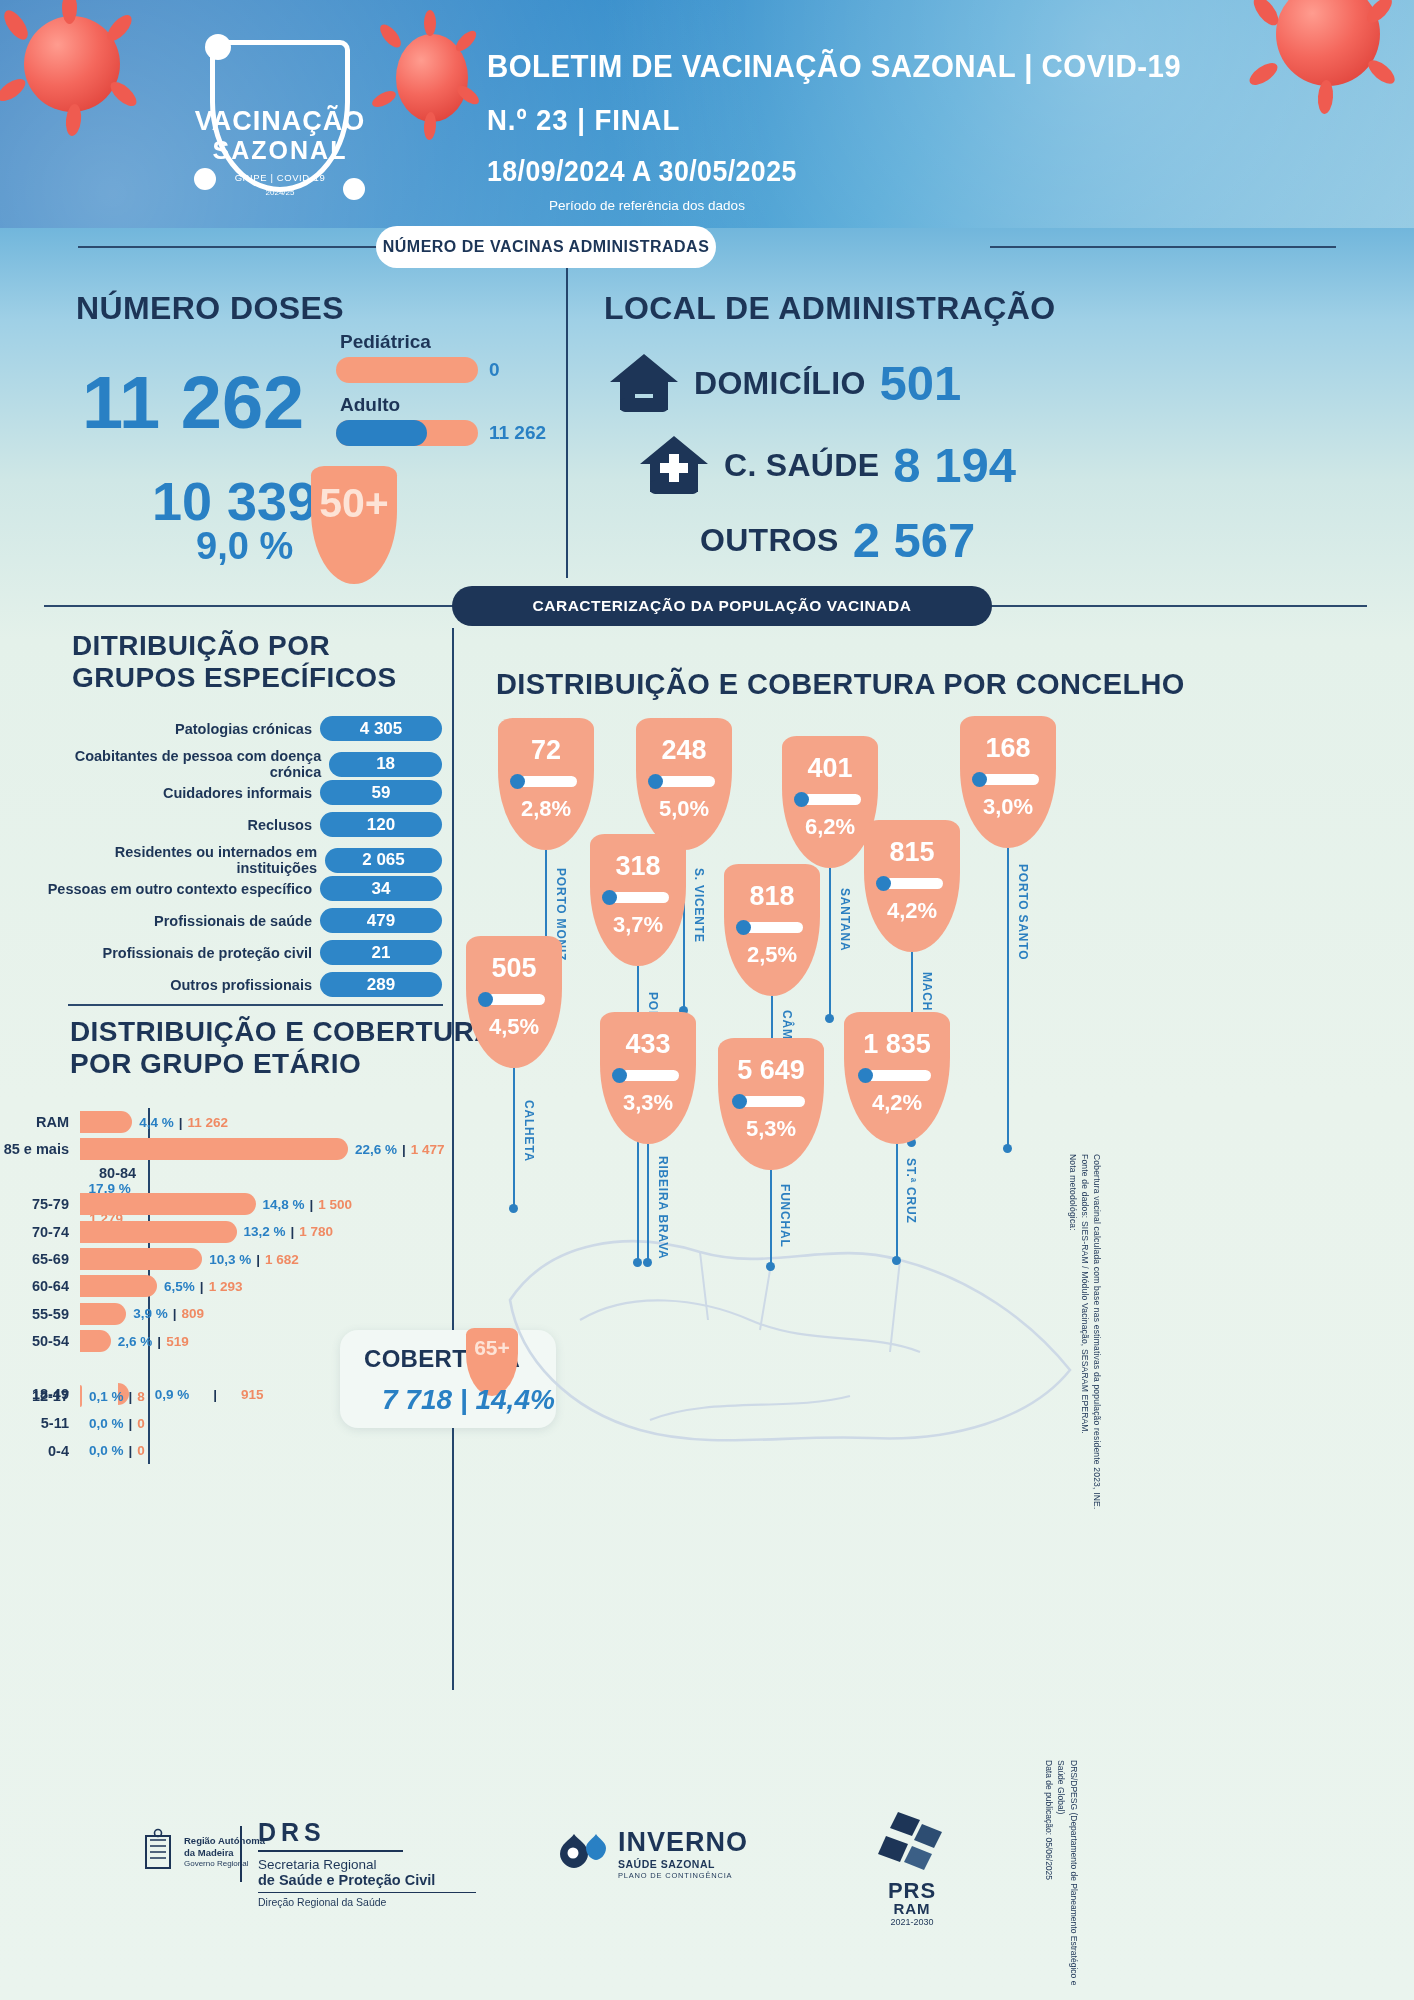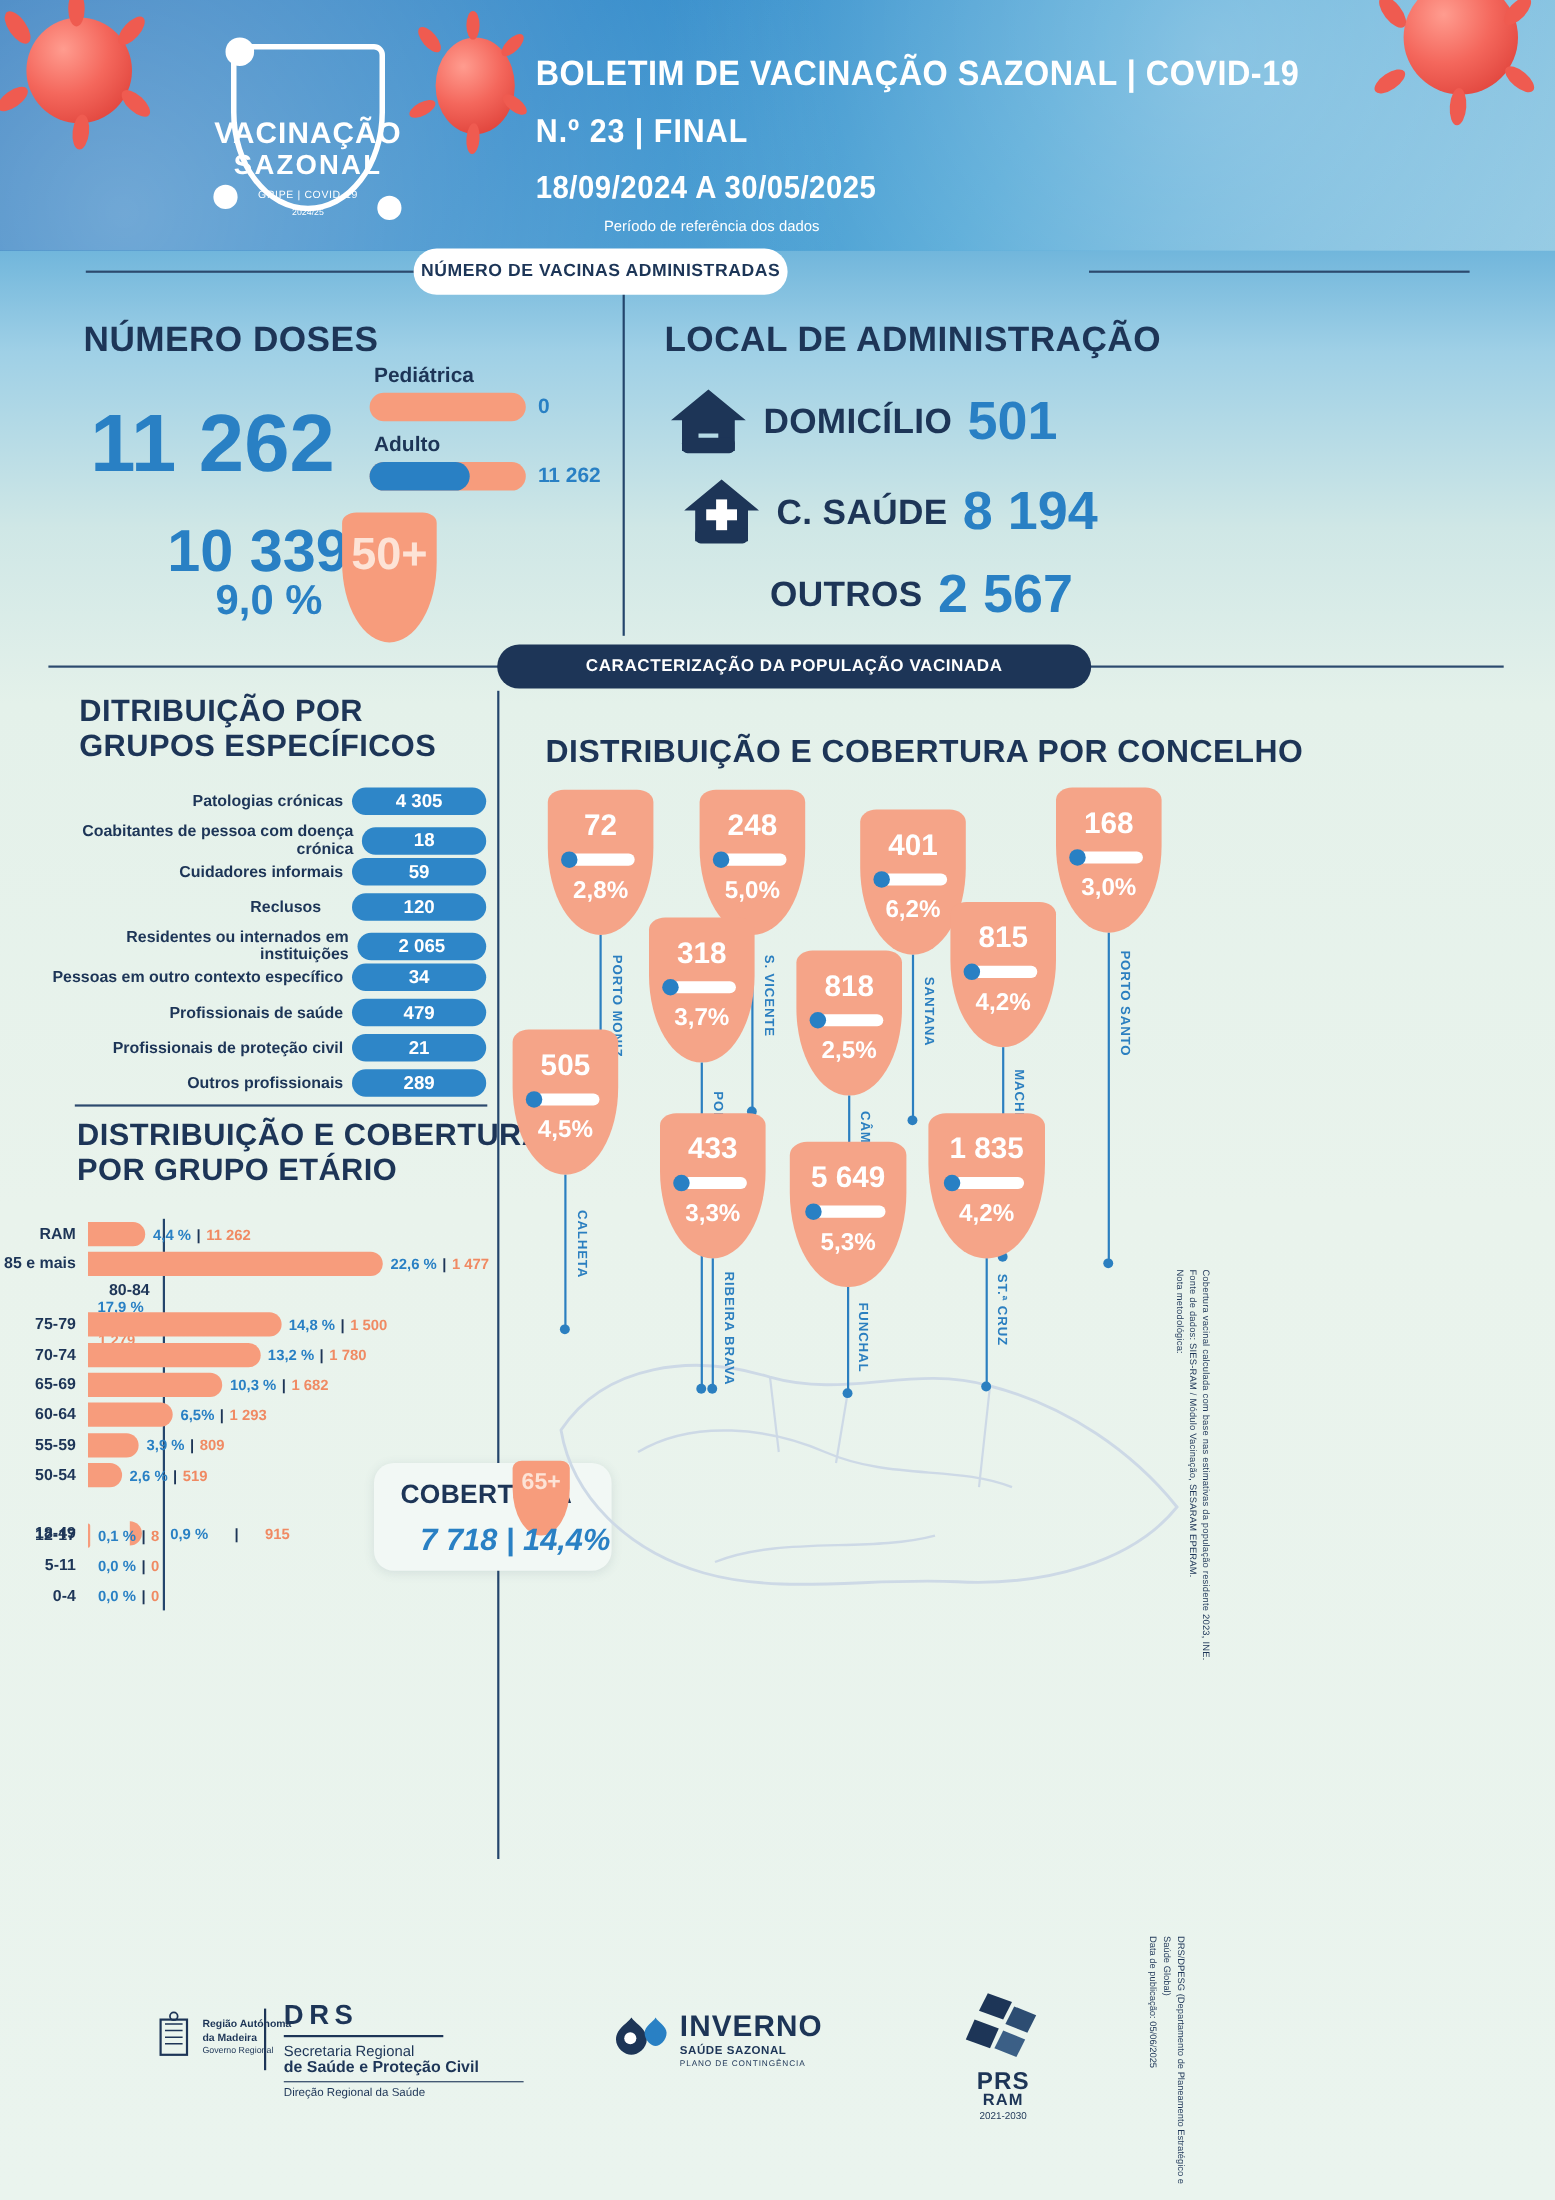--- a/index.html
+++ b/index.html
@@ -217,21 +217,21 @@
 
   <div class="loc-row" style="left:608px;top:352px;">
     <svg width="72" height="62" viewBox="0 0 72 62">
       <path d="M36 2 L70 30 L60 30 L60 58 L45 58 L45 42 L27 42 L27 58 L12 58 L12 30 L2 30 Z" fill="#1d3557"></path>
       <rect x="12" y="46" width="48" height="14" rx="5" fill="#1d3557"></rect>
     </svg>
     <span class="loc-lab" style="margin-left:14px;">DOMICÍLIO</span>
     <span class="loc-val">501</span>
   </div>
 
-  <div class="loc-row" style="left:620px;top:434px;">
+  <div class="loc-row" style="left:638px;top:434px;">
     <svg width="72" height="62" viewBox="0 0 72 62">
       <path d="M36 2 L70 30 L60 30 L60 58 L12 58 L12 30 L2 30 Z" fill="#1d3557"></path>
       <rect x="12" y="46" width="48" height="14" rx="5" fill="#1d3557"></rect>
       <rect x="31" y="20" width="10" height="28" fill="#ffffff"></rect>
       <rect x="22" y="29" width="28" height="10" fill="#ffffff"></rect>
     </svg>
     <span class="loc-lab" style="margin-left:14px;">C. SAÚDE</span>
     <span class="loc-val">8 194</span>
   </div>
 
@@ -254,21 +254,21 @@
     <span class="grp-chip">4 305</span>
   </div>
   <div class="grp-row" style="left:42px;top:748px;">
     <span class="grp-lab">Coabitantes de pessoa com doença crónica</span>
     <span class="grp-chip">18</span>
   </div>
   <div class="grp-row" style="left:42px;top:780px;">
     <span class="grp-lab">Cuidadores informais</span>
     <span class="grp-chip">59</span>
   </div>
-  <div class="grp-row" style="left:42px;top:812px;gap:20px;">
+  <div class="grp-row" style="left:42px;top:812px;">
     <span class="grp-lab">Reclusos</span>
     <span class="grp-chip">120</span>
   </div>
   <div class="grp-row" style="left:42px;top:844px;">
     <span class="grp-lab">Residentes ou internados em instituições</span>
     <span class="grp-chip">2 065</span>
   </div>
   <div class="grp-row" style="left:42px;top:876px;">
     <span class="grp-lab">Pessoas em outro contexto específico</span>
     <span class="grp-chip">34</span>

